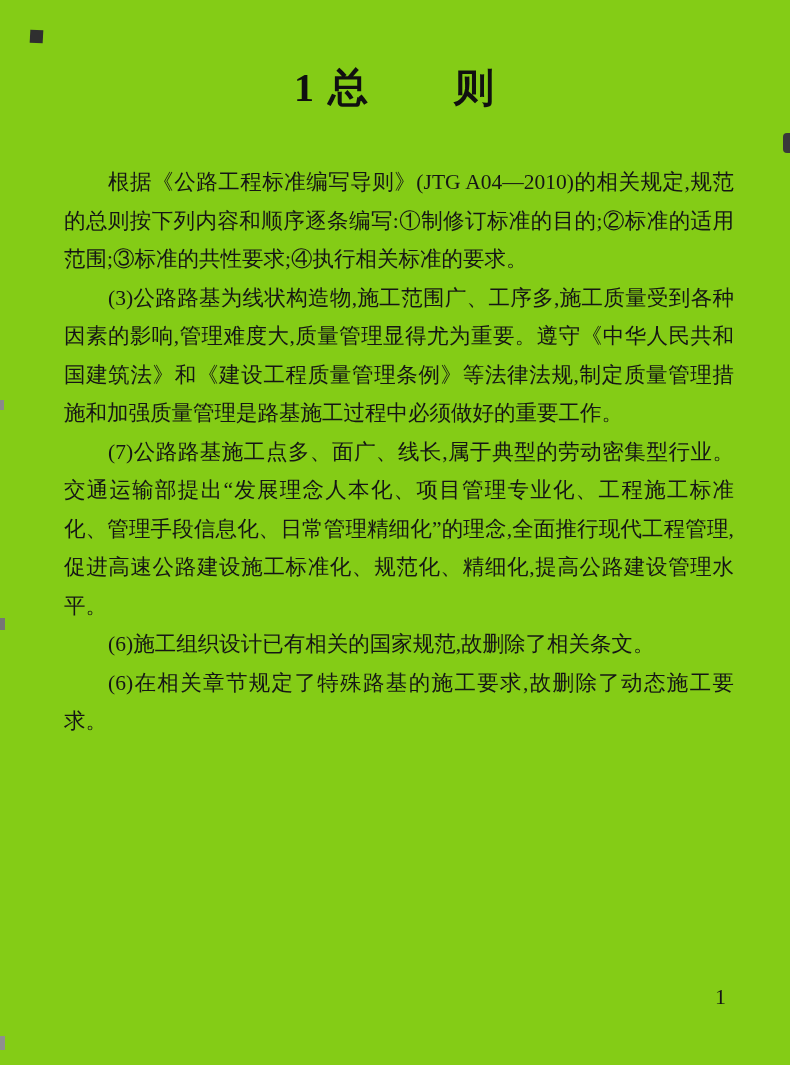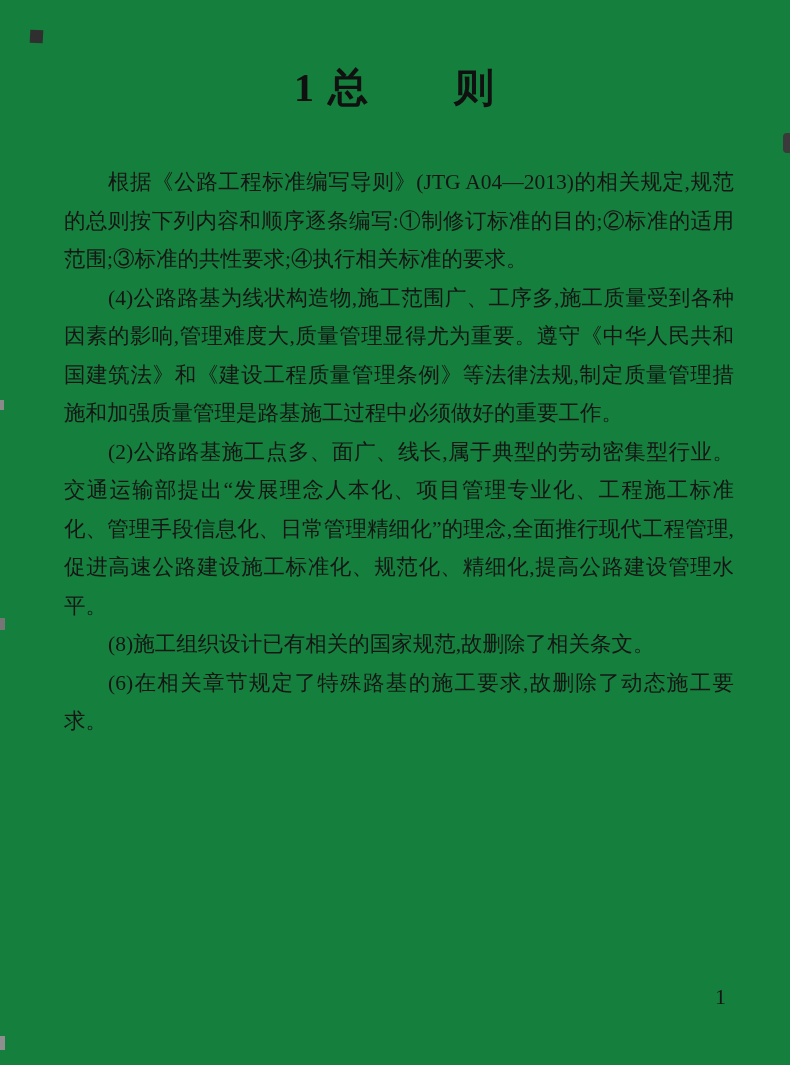--- a/index.html
+++ b/index.html
@@ -6,21 +6,21 @@
     margin: 0;
     padding: 0;
     background: #e8e8e6;
     font-family: "Liberation Serif", "DejaVu Serif", serif;
   }
   .page {
     position: relative;
     width: 790px;
     height: 1065px;
     margin: 0 auto;
-    background: #15803d;
+    background: #84cc16;
     color: #161616;
     overflow: hidden;
   }
   .title {
     position: absolute;
     top: 60px;
     left: 0;
     right: 0;
     margin: 0;
     text-align: center;
@@ -68,22 +68,22 @@
 
   <div class="artifact artifact-tl"></div>
   <div class="artifact artifact-right"></div>
   <div class="artifact artifact-left-1"></div>
   <div class="artifact artifact-left-2"></div>
   <div class="artifact artifact-left-3"></div>
 
   <h1 class="title">1 总　　则</h1>
 
   <div class="content">
-    <p>根据《公路工程标准编写导则》(JTG A04—2013)的相关规定,规范的总则按下列内容和顺序逐条编写:①制修订标准的目的;②标准的适用范围;③标准的共性要求;④执行相关标准的要求。</p>
-    <p>(4)公路路基为线状构造物,施工范围广、工序多,施工质量受到各种因素的影响,管理难度大,质量管理显得尤为重要。遵守《中华人民共和国建筑法》和《建设工程质量管理条例》等法律法规,制定质量管理措施和加强质量管理是路基施工过程中必须做好的重要工作。</p>
-    <p>(2)公路路基施工点多、面广、线长,属于典型的劳动密集型行业。交通运输部提出“发展理念人本化、项目管理专业化、工程施工标准化、管理手段信息化、日常管理精细化”的理念,全面推行现代工程管理,促进高速公路建设施工标准化、规范化、精细化,提高公路建设管理水平。</p>
-    <p>(8)施工组织设计已有相关的国家规范,故删除了相关条文。</p>
+    <p>根据《公路工程标准编写导则》(JTG A04—2010)的相关规定,规范的总则按下列内容和顺序逐条编写:①制修订标准的目的;②标准的适用范围;③标准的共性要求;④执行相关标准的要求。</p>
+    <p>(3)公路路基为线状构造物,施工范围广、工序多,施工质量受到各种因素的影响,管理难度大,质量管理显得尤为重要。遵守《中华人民共和国建筑法》和《建设工程质量管理条例》等法律法规,制定质量管理措施和加强质量管理是路基施工过程中必须做好的重要工作。</p>
+    <p>(7)公路路基施工点多、面广、线长,属于典型的劳动密集型行业。交通运输部提出“发展理念人本化、项目管理专业化、工程施工标准化、管理手段信息化、日常管理精细化”的理念,全面推行现代工程管理,促进高速公路建设施工标准化、规范化、精细化,提高公路建设管理水平。</p>
+    <p>(6)施工组织设计已有相关的国家规范,故删除了相关条文。</p>
     <p>(6)在相关章节规定了特殊路基的施工要求,故删除了动态施工要求。</p>
   </div>
 
   <div class="page-number">1</div>
 
 </div>
 
 </body></html>

